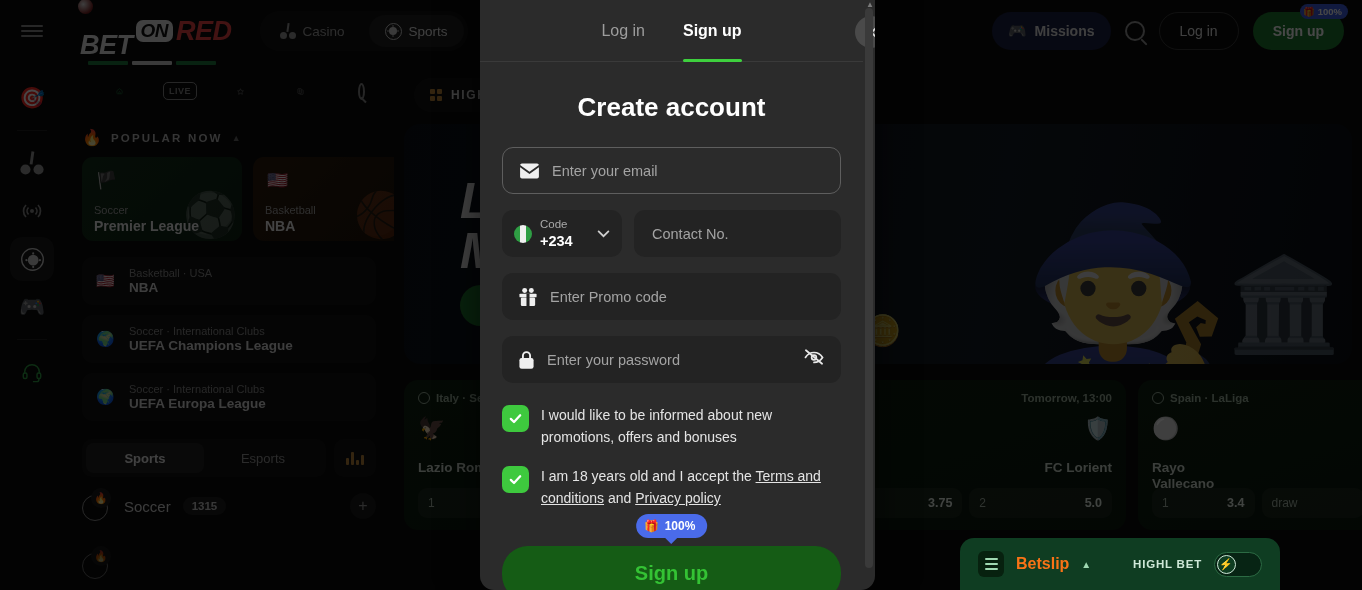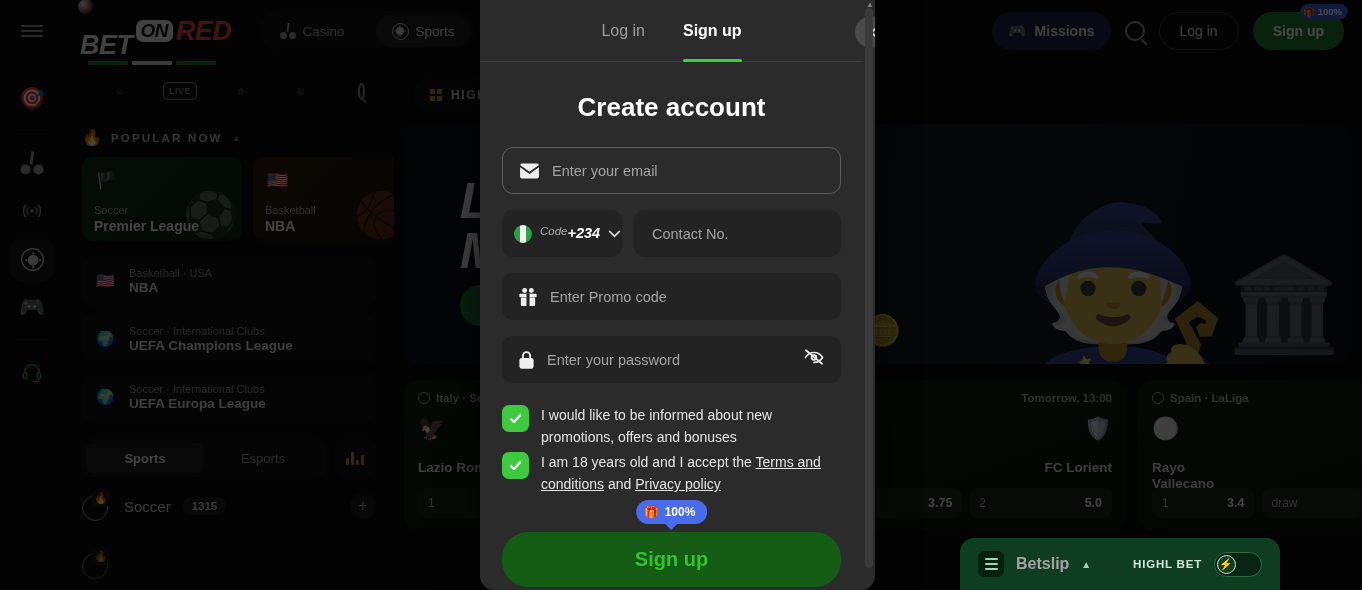--- a/index.html
+++ b/index.html
@@ -26,21 +26,21 @@
   .logo-text { font-size: 27px; font-weight: 800; font-style: italic; letter-spacing: -0.5px; display: flex; gap: 3px; align-items: center; }
   .logo-bet { color: #e9e9e9; margin-top: 28px; }
   .logo-on { color: #111; background: #e9e9e9; padding: 0 5px; border-radius: 7px; font-size: 19px; }
   .logo-red { color: #ef4444; font-style: italic; }
   .logo-underline { position: absolute; bottom: -4px; left: 8px; display: flex; gap: 4px; }
   .logo-underline i { display: block; width: 40px; height: 4px; background: #1f7a3f; border-radius: 1px; }
   .logo-underline i:nth-child(2) { background: #cfcfcf; }
   .logo-ball { width: 15px; height: 15px; border-radius: 50%; background: radial-gradient(circle at 35% 35%, #e0e0e0, #7a2222 70%); position: absolute; left: -2px; top: -3px; }
 
   .mode-switch {
-    margin-left: 28px; display: flex; align-items: center; gap: 15px;
+    margin-left: 28px; display: flex; align-items: center; gap: 8px;
     background: #151515; border-radius: 22px; padding: 4px; height: 40px;
   }
   .mode-btn {
     display: flex; align-items: center; gap: 7px; padding: 0 16px; height: 32px;
     border-radius: 18px; color: #a0a0a0; font-size: 13.5px; cursor: pointer;
   }
   .mode-btn.active { background: #202020; color: #e4e4e4; }
   .icon-cherry { width: 16px; height: 16px; position: relative; display: inline-block; }
   .icon-cherry::before, .icon-cherry::after {
     content:''; position: absolute; width: 7px; height: 7px; border-radius: 50%; background: #9a9a9a; bottom: 0;
@@ -144,21 +144,21 @@
   .mc-name { color:#d3ded3;font-size:13.5px;font-weight:600;line-height:1.15;}
   .mc-odds { position:absolute;bottom:12px;left:14px;right:14px;display:flex;gap:7px;}
   .odd { flex:1;background:rgba(255,255,255,0.055);border-radius:9px;height:30px;display:flex;align-items:center;justify-content:space-between;padding:0 10px;cursor:pointer;}
   .odd-k { color:#a8b8a8;font-size:12px;}
   .odd-v { color:#e6efe6;font-size:12.5px;font-weight:700;}
 
   
   .betslip { position:absolute;right:82px;bottom:0;width:320px;height:52px;background:#0f3d22;border-radius:14px 14px 0 0;display:flex;align-items:center;padding:0 18px;gap:12px;z-index:60;}
   .bs-ico { width:26px;height:26px;border-radius:6px;background:#07210f;display:flex;flex-direction:column;justify-content:center;align-items:center;gap:2.5px;}
   .bs-ico i { width:13px;height:2.4px;background:#9fd8b2;border-radius:1px;display:block;}
-  .bs-label { color:#a3a3a3;font-size:16px;font-weight:600;}
+  .bs-label { color:#f97316;font-size:16px;font-weight:600;}
   .bs-chev { color:#9fd8b2;font-size:10px;}
   .bs-quick { margin-left:auto;color:#cfe8d8;font-size:11.5px;font-weight:700;letter-spacing:.8px;}
   .bs-toggle { width:48px;height:25px;border-radius:13px;background:#072414;border:1.5px solid #2c6b44;display:flex;align-items:center;padding:2px;cursor:pointer;}
   .bs-knob { width:19px;height:19px;border-radius:50%;background:#0f3d22;border:1.5px solid #cfe8d8;display:flex;align-items:center;justify-content:center;color:#cfe8d8;font-size:11px;}
 
   
   .modal {
     position: absolute; top: 0; left: 480px; width: 395px; height: 590px;
     background: #2b2b2b; border-radius: 0 0 14px 14px; z-index: 100; overflow: hidden;
     box-shadow: 0 0 40px rgba(0,0,0,0.6);
@@ -176,28 +176,28 @@
   .field.focused { background:#2b2b2b;border:1.5px solid #5e5e5e;}
   .field-ico { font-size:18px;color:#e8e8e8;display:flex;align-items:center;}
   .field-ph { color:#a3a3a3;font-size:14.5px;flex:1;}
   .eye-off { color:#e3e3e3;font-size:17px;cursor:pointer;}
 
   .phone-row { display:flex;gap:12px;}
   .code-box { width:120px;background:#232323;border-radius:11px;height:47px;display:flex;align-items:center;padding:0 12px;gap:8px;cursor:pointer;}
   .flag-ng { width:18px;height:18px;border-radius:50%;overflow:hidden;display:flex;flex:0 0 auto;}
   .flag-ng i { display:block;height:100%;width:33.34%;}
   .flag-ng i:nth-child(1){background:#2f9e44;} .flag-ng i:nth-child(2){background:#f1f1f1;} .flag-ng i:nth-child(3){background:#2f9e44;}
-  .code-txts { display:flex;flex-direction:row;line-height:1.25;font-style:italic;}
+  .code-txts { display:flex;flex-direction:column;line-height:1.25;}
   .code-lbl { color:#a9a9a9;font-size:11.5px;}
   .code-val { color:#fff;font-size:14.5px;font-weight:700;}
   .code-chev { margin-left:auto;color:#cfcfcf;font-size:11px;}
   .contact-box { flex:1;background:#232323;border-radius:11px;height:47px;display:flex;align-items:center;padding:0 18px;cursor:text;}
   .contact-ph { color:#a3a3a3;font-size:14.5px;}
 
-  .checks { padding: 22px 22px 0; display:flex;flex-direction:column;gap:4px;}
+  .checks { padding: 22px 22px 0; display:flex;flex-direction:column;gap:18px;}
   .chk-row { display:flex;gap:12px;align-items:flex-start;}
   .chkbox { width:27px;height:27px;border-radius:7px;background:#3ec93e;display:flex;align-items:center;justify-content:center;flex:0 0 auto;cursor:pointer;}
   .chkbox svg { width:15px;height:15px;}
   .chk-txt { color:#e4e4e4;font-size:14px;line-height:1.55;}
   .chk-txt a { color:#e4e4e4;text-decoration:underline;cursor:pointer;}
 
   .signup-area { padding: 18px 22px 0; position:relative; }
   .sub-badge {
     position:absolute;top:4px;left:50%;transform:translateX(-50%);background:#4a6bea;color:#fff;
     font-size:12px;font-weight:700;padding:5px 12px 5px 9px;border-radius:12px;display:flex;align-items:center;gap:5px;z-index:3;

